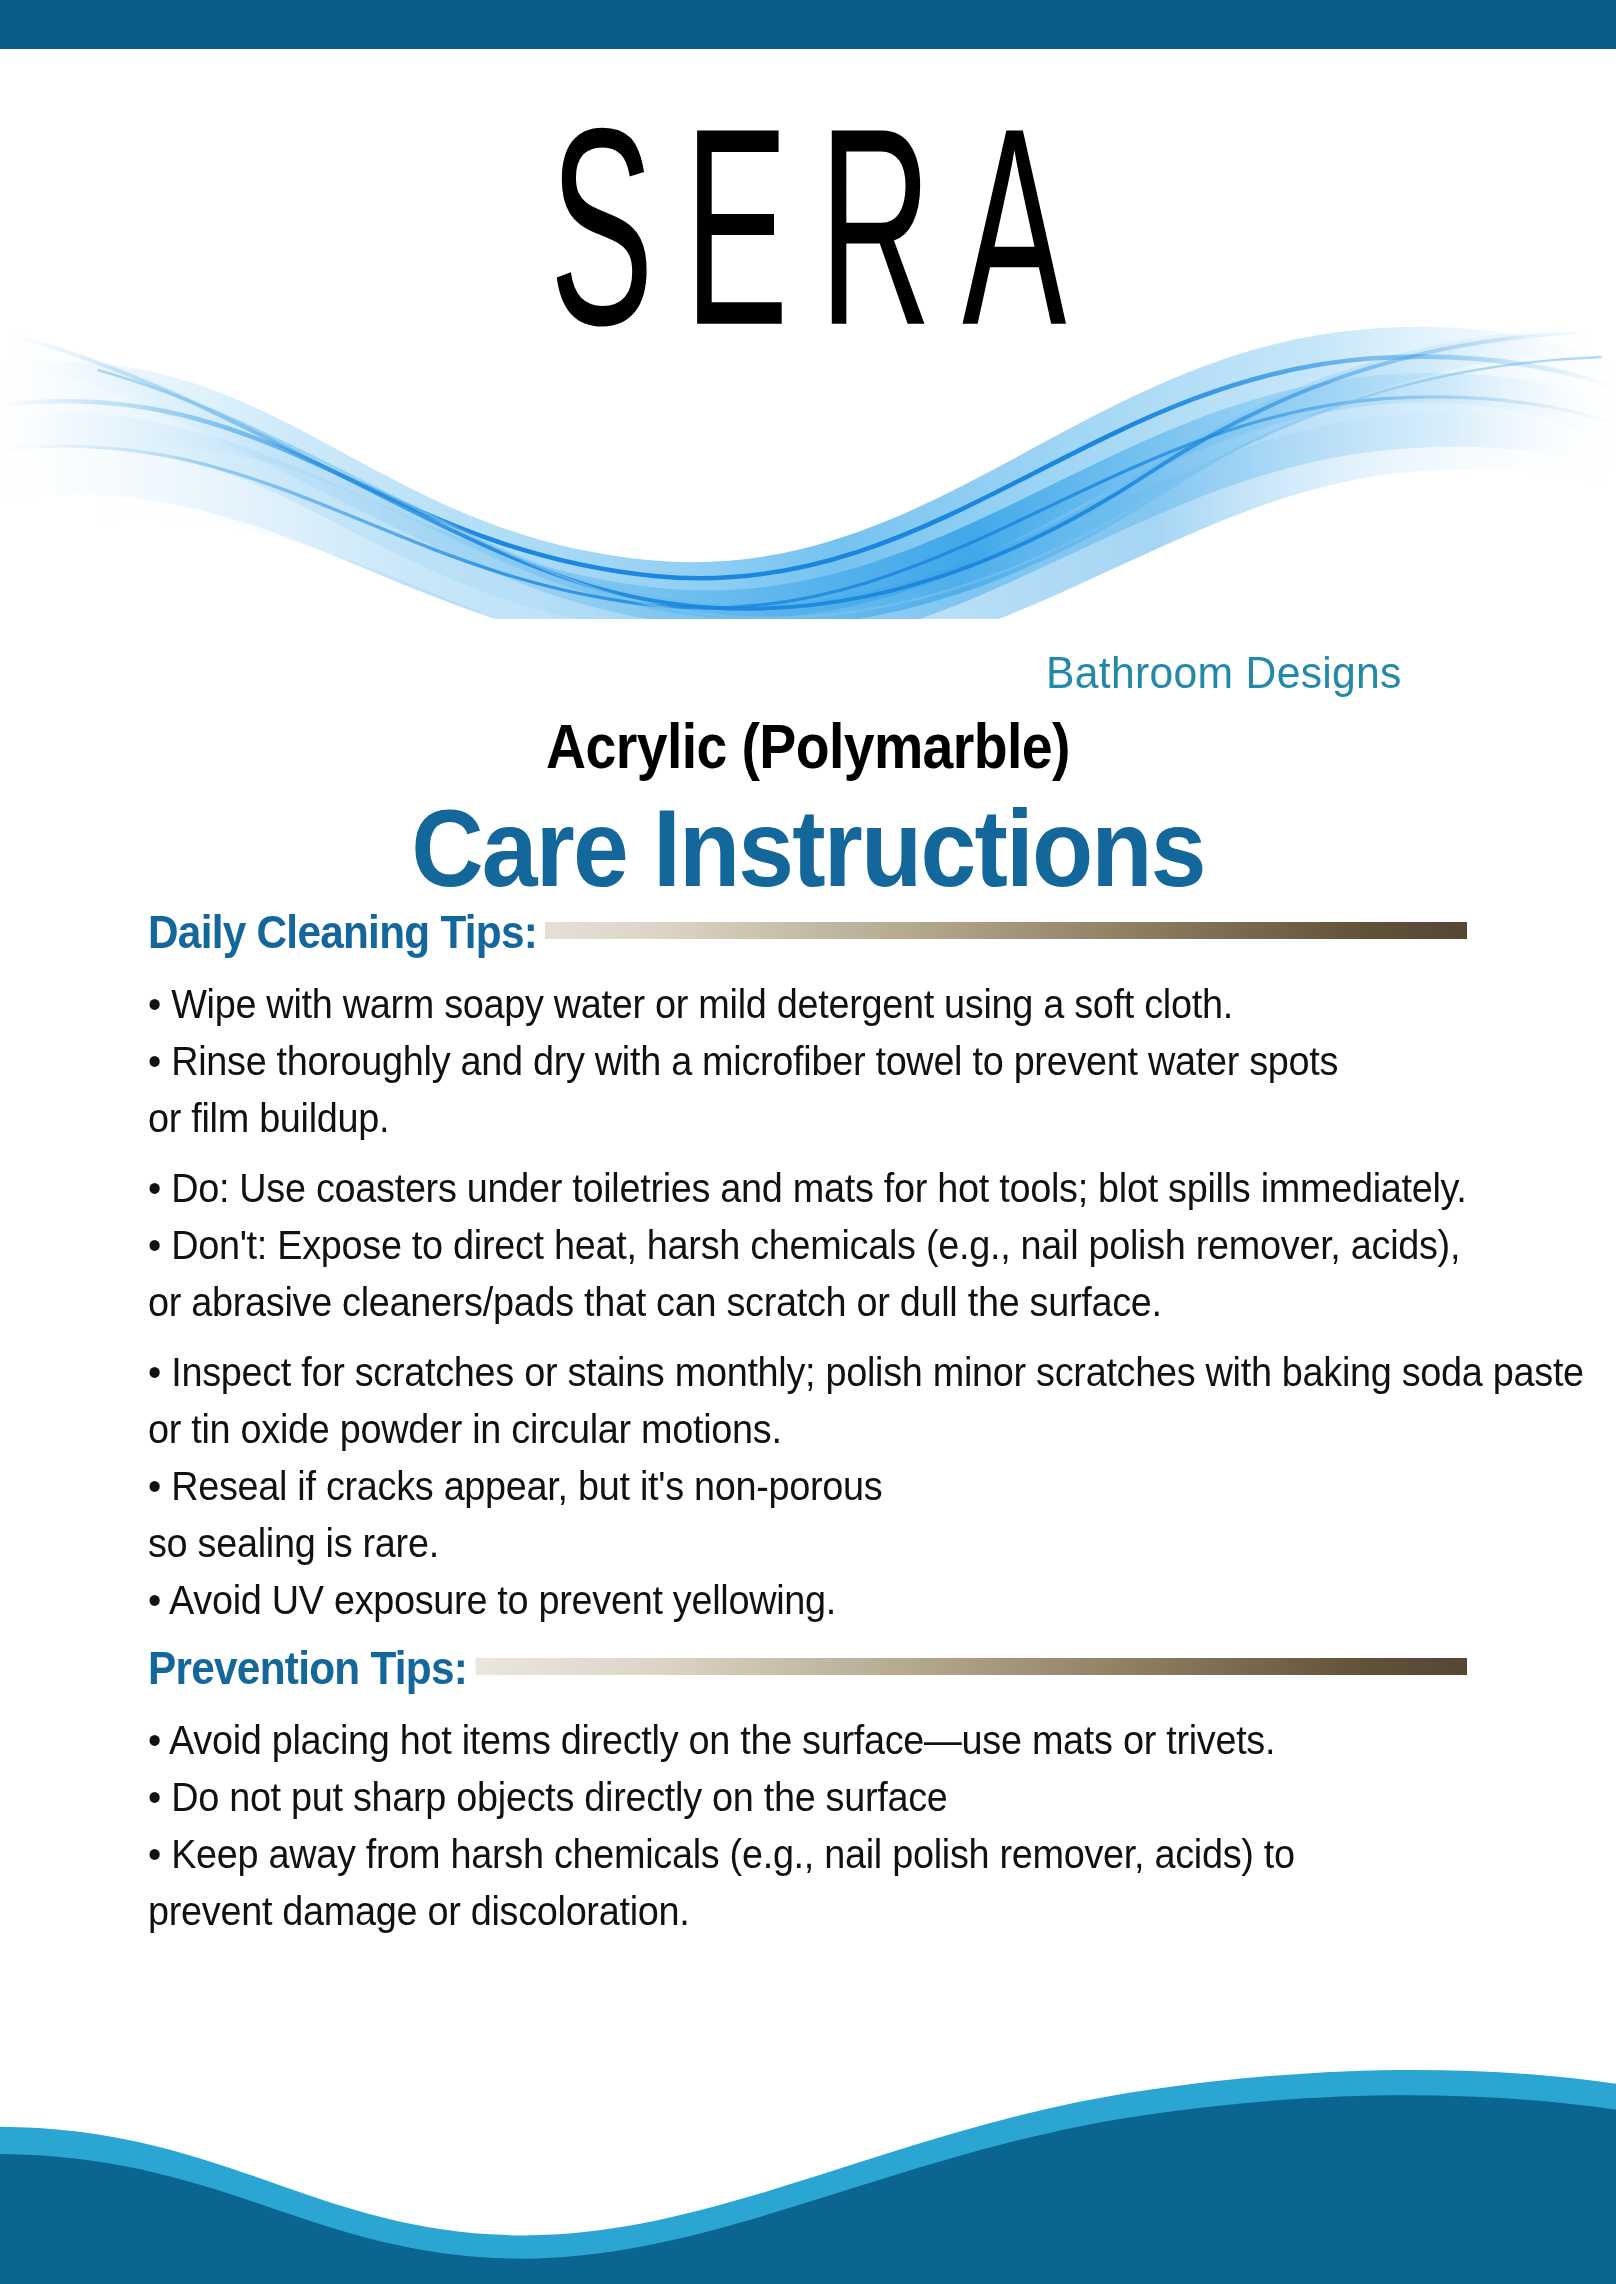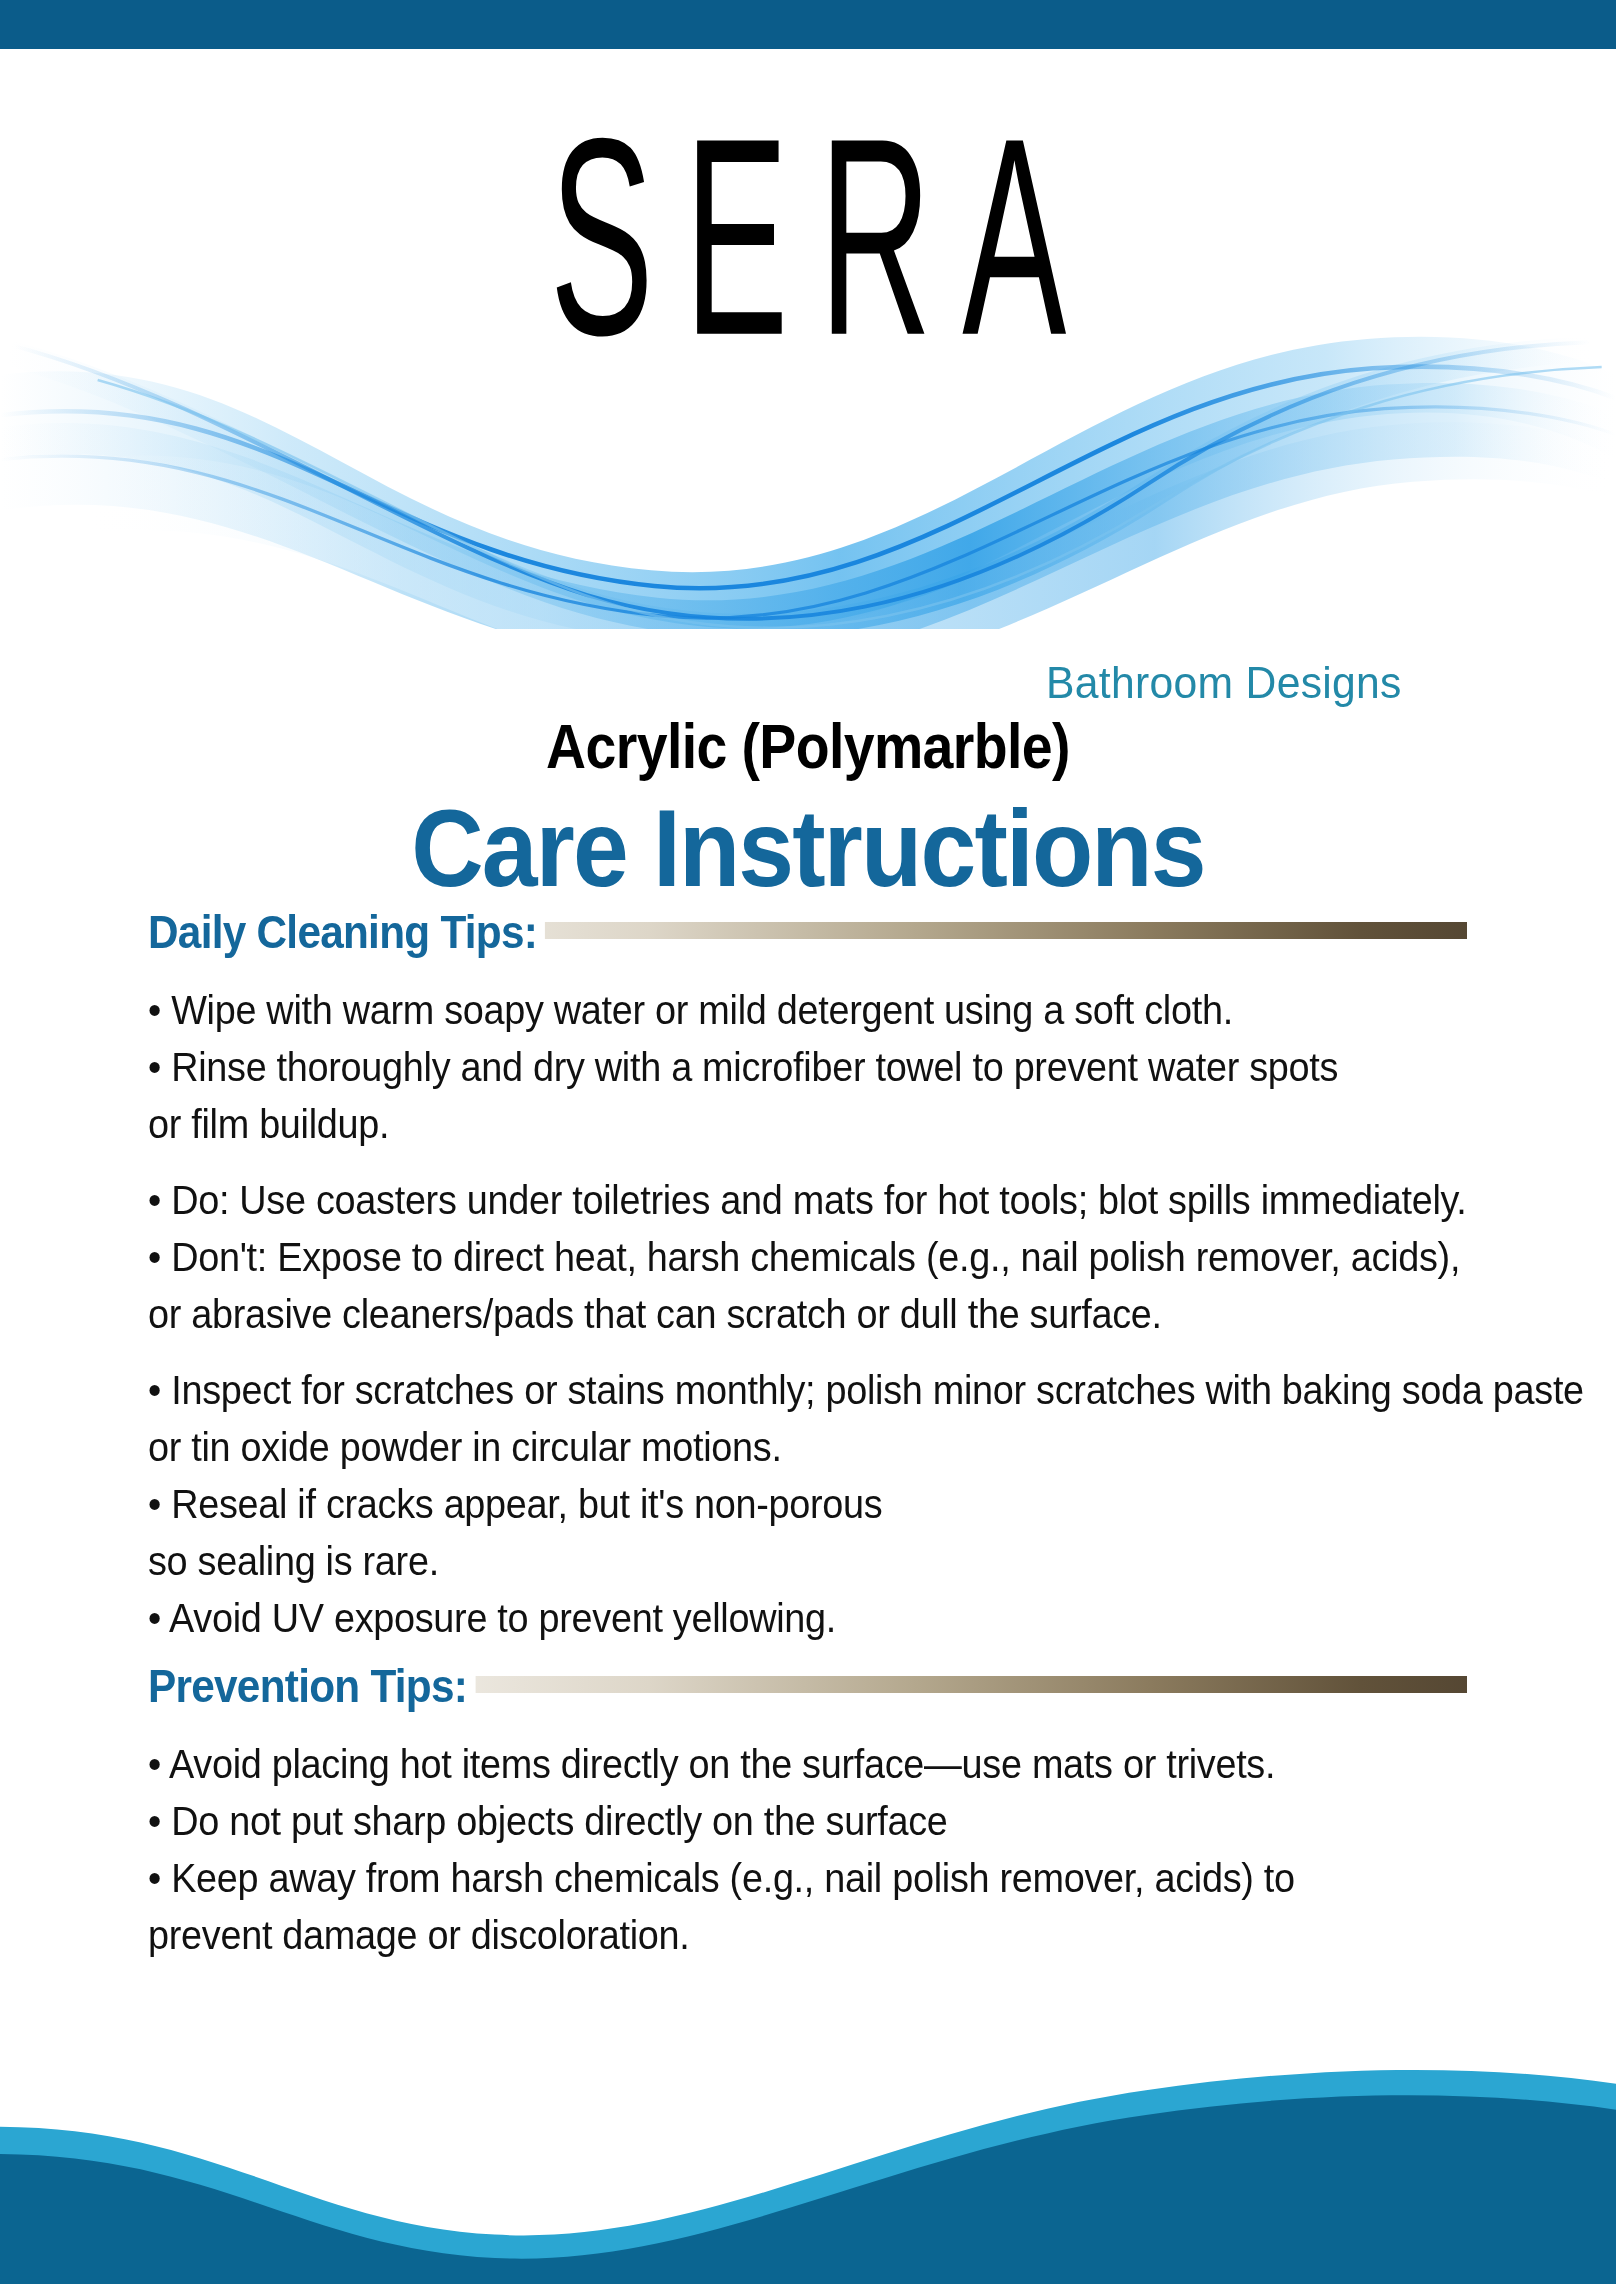--- a/index.html
+++ b/index.html
@@ -21,21 +21,21 @@
     position: absolute;
     top: 0; left: 0;
     width: 1616px;
     height: 49px;
     background: #0b5c8a;
   }
 
   
   .logo-block {
     position: absolute;
-    top: 49px; left: 0;
+    top: 39px; left: 0;
     width: 1616px;
     height: 651px;
   }
   .brand-wordmark {
     position: absolute;
     top: 59px;
     left: 0;
     width: 1616px;
     text-align: center;
     font-family: "Liberation Sans", sans-serif;
@@ -145,21 +145,21 @@
     background: linear-gradient(to right,
                 #ffffff 0%,
                 #f2efe9 18%,
                 #ddd6c8 38%,
                 #b4a88e 58%,
                 #8b7b5e 76%,
                 #61523a 92%,
                 #554733 100%);
   }
 
-  .bullets { margin-top: 19px; }
+  .bullets { margin-top: 13px; }
   .line {
     font-family: "Liberation Sans", sans-serif;
     font-size: 40px;
     line-height: 57px;
     color: #111111;
     letter-spacing: -0.3px;
     transform: scaleX(0.945);
     transform-origin: 0% 50%;
     white-space: nowrap;
   }

